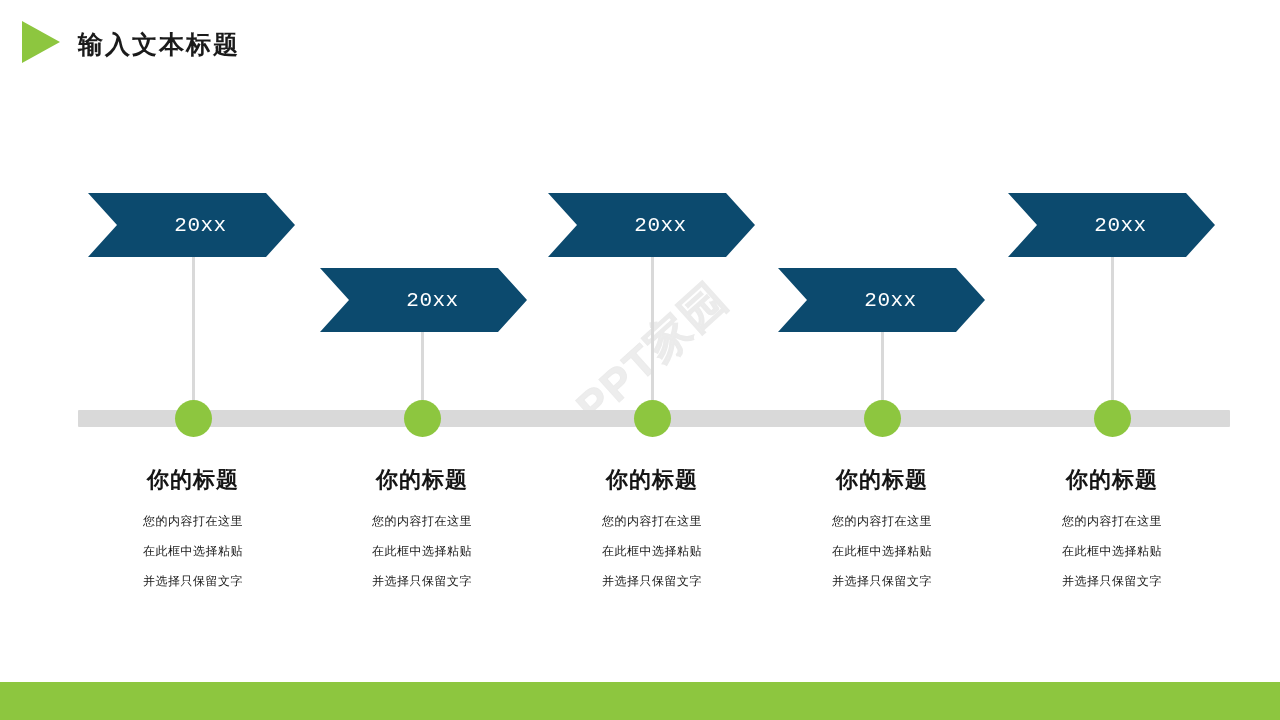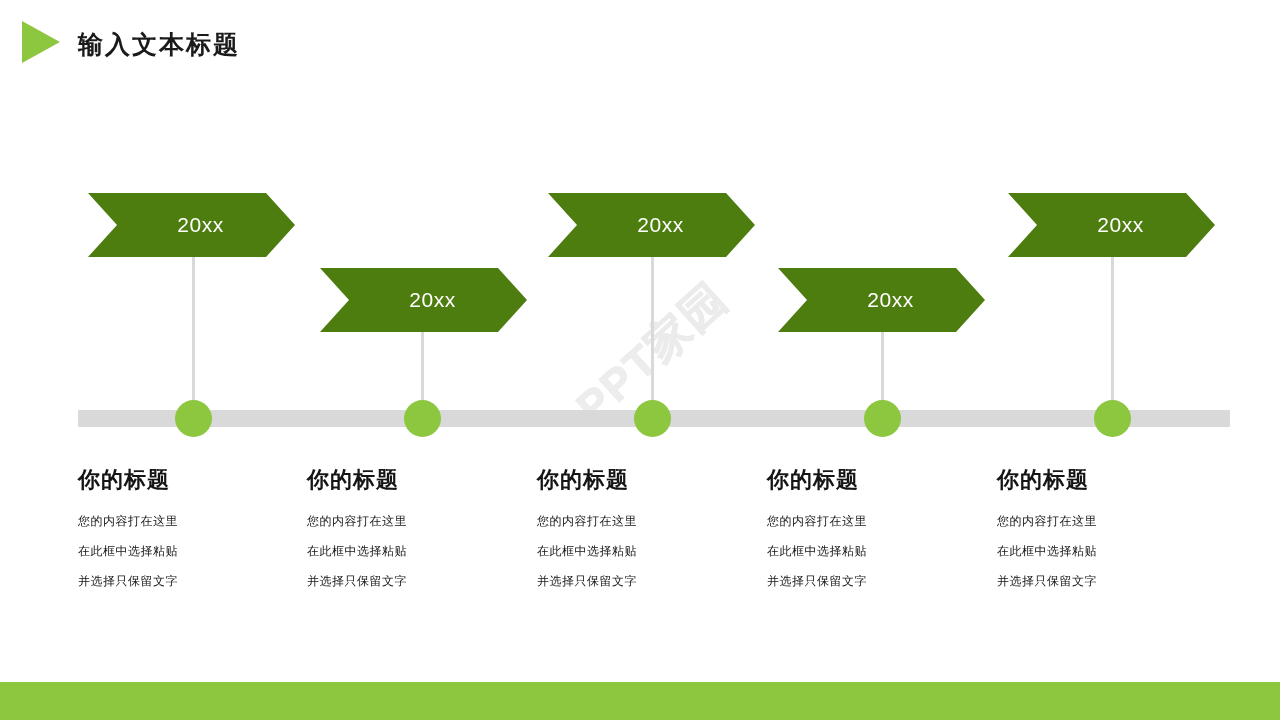--- a/index.html
+++ b/index.html
@@ -70,24 +70,25 @@
     height: 17px;
     background: #d9d9d9;
     border-radius: 1px;
   }
 
   
   .chevron {
     position: absolute;
     width: 207px;
     height: 64px;
-    background: #4d7c0f;
+    background: #0c4a6e;
     -webkit-clip-path: polygon(0 0, 178px 0, 100% 50%, 178px 100%, 0 100%, 29px 50%);
     clip-path: polygon(0 0, 178px 0, 100% 50%, 178px 100%, 0 100%, 29px 50%);
     box-sizing: border-box;
+    font-family: Liberation Mono, monospace;
   }
   .chevron-label {
     position: absolute;
     left: 0;
     top: 0;
     width: 207px;
     height: 64px;
     display: flex;
     align-items: center;
     justify-content: center;
@@ -112,20 +113,21 @@
     width: 37px;
     height: 37px;
     border-radius: 50%;
     background: #8DC63F;
   }
 
   
   .caption {
     position: absolute;
     width: 230px;
+    text-align: center;
   }
   .caption-title {
     font-size: 22px;
     font-weight: bold;
     color: #151515;
     letter-spacing: 1px;
     line-height: 28px;
     margin: 0 0 12px 0;
   }
   .caption-body {

